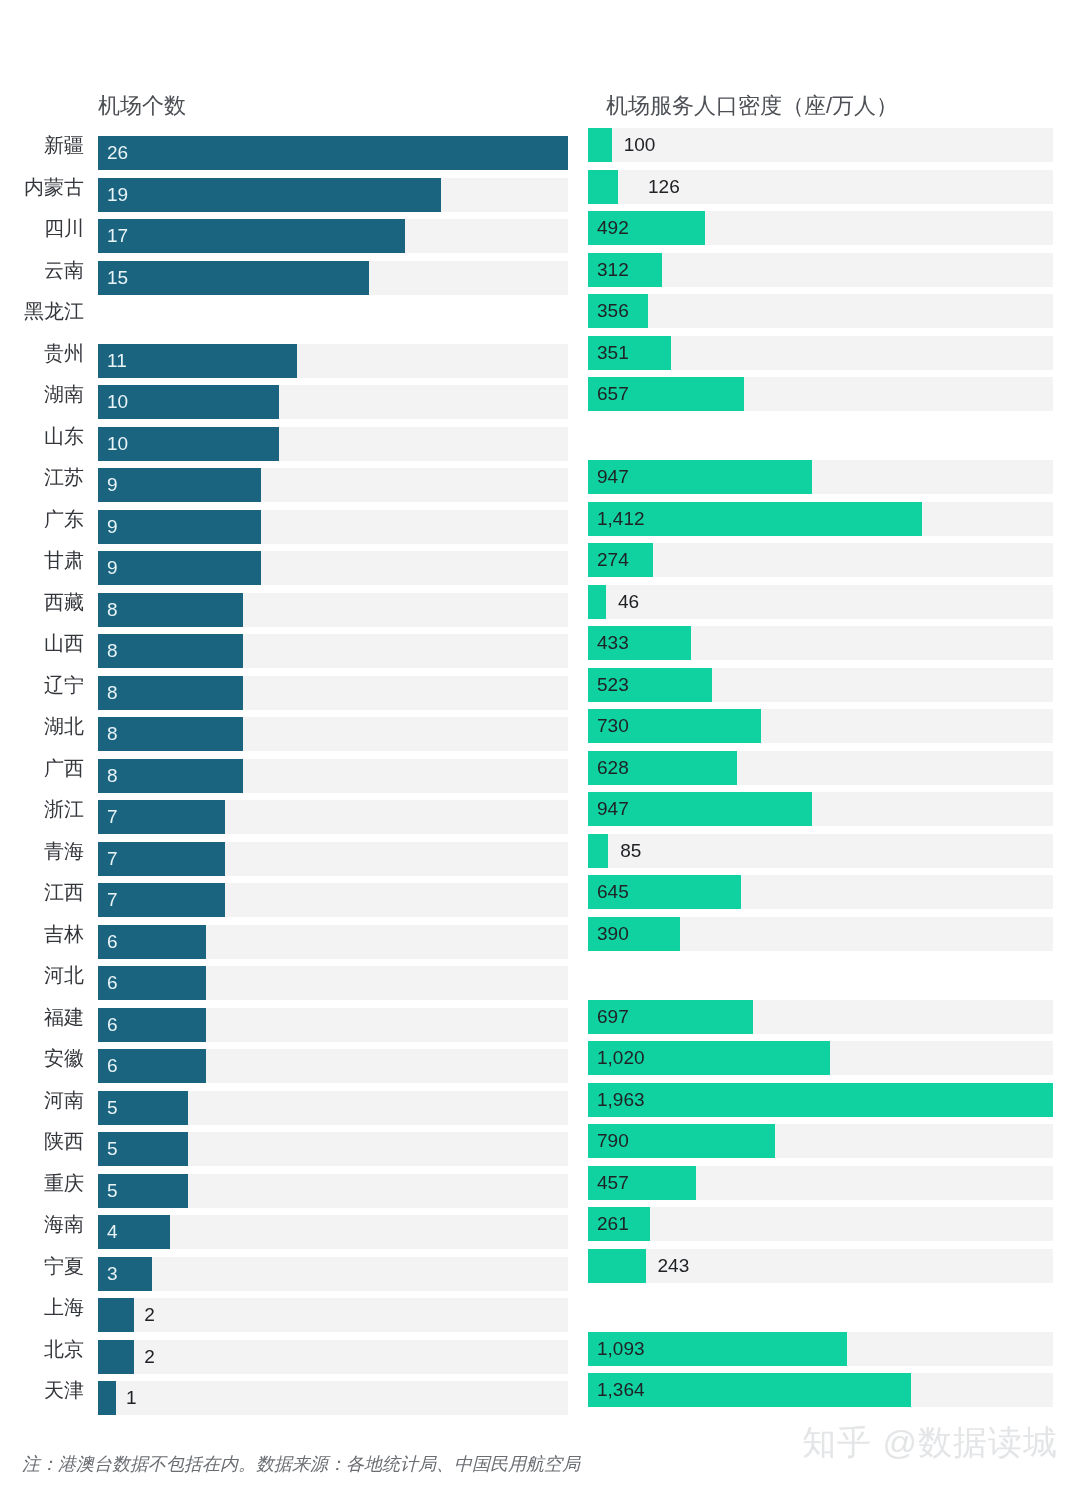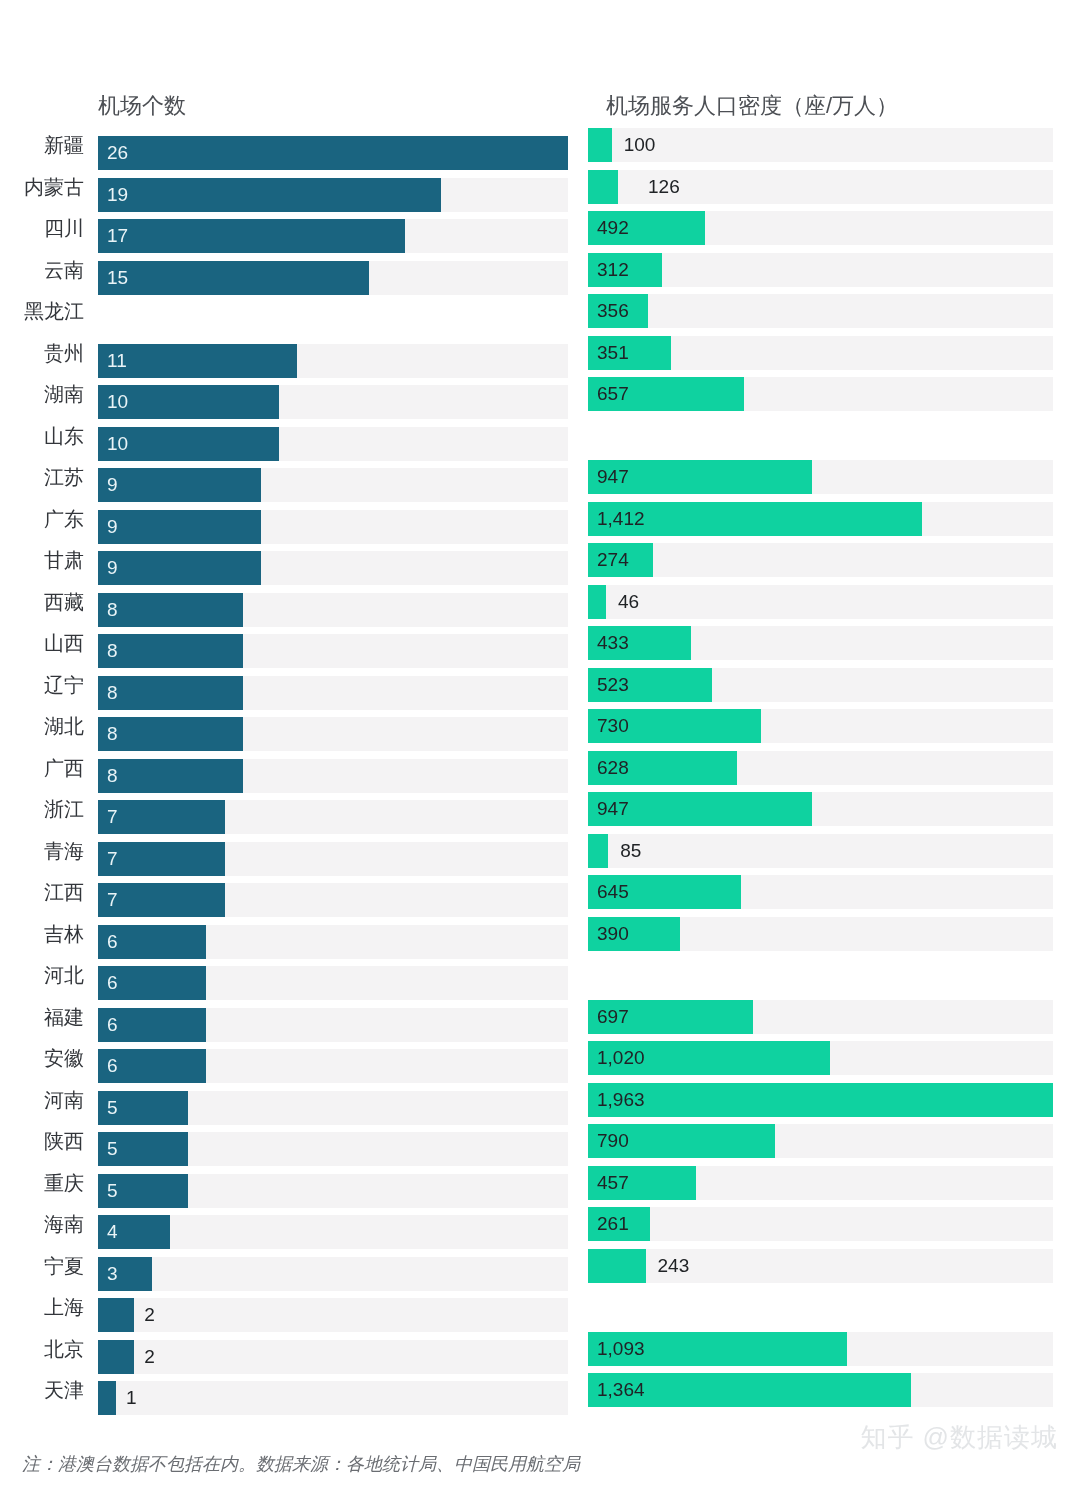--- a/index.html
+++ b/index.html
@@ -99,21 +99,21 @@
     top: 1452px;
     font-size: 18px;
     font-style: italic;
     color: #6a6d72;
     white-space: nowrap;
   }
   .watermark {
     position: absolute;
     right: 22px;
     top: 1420px;
-    font-size: 26px;
+    font-size: 34px;
     color: #e3e5e7;
     white-space: nowrap;
     letter-spacing: 1px;
   }
 </style>
 </head>
 <body>
 
 <div class="chart-root">
 

